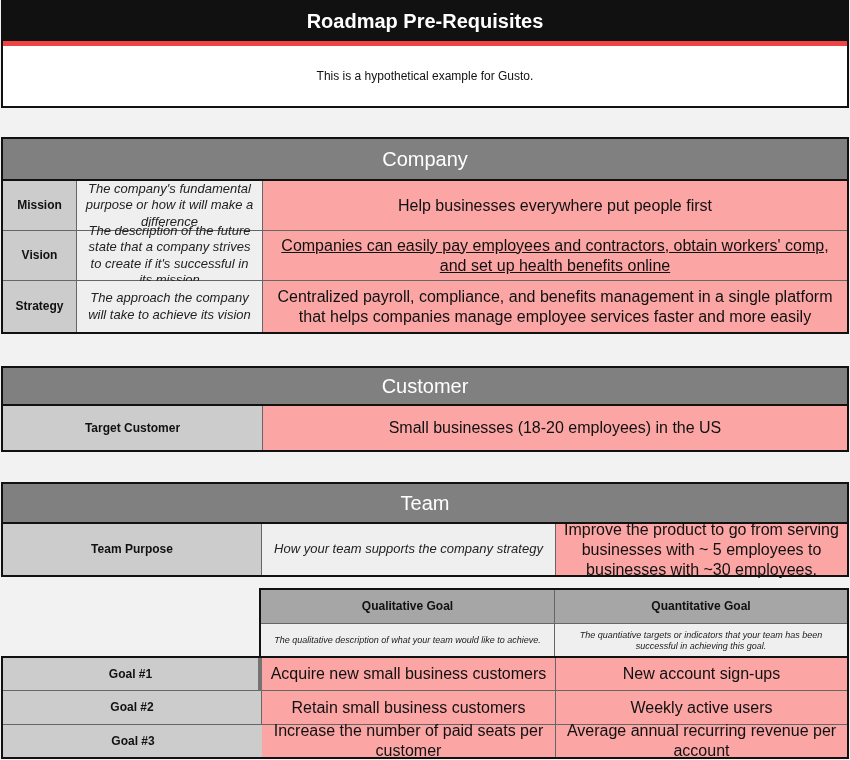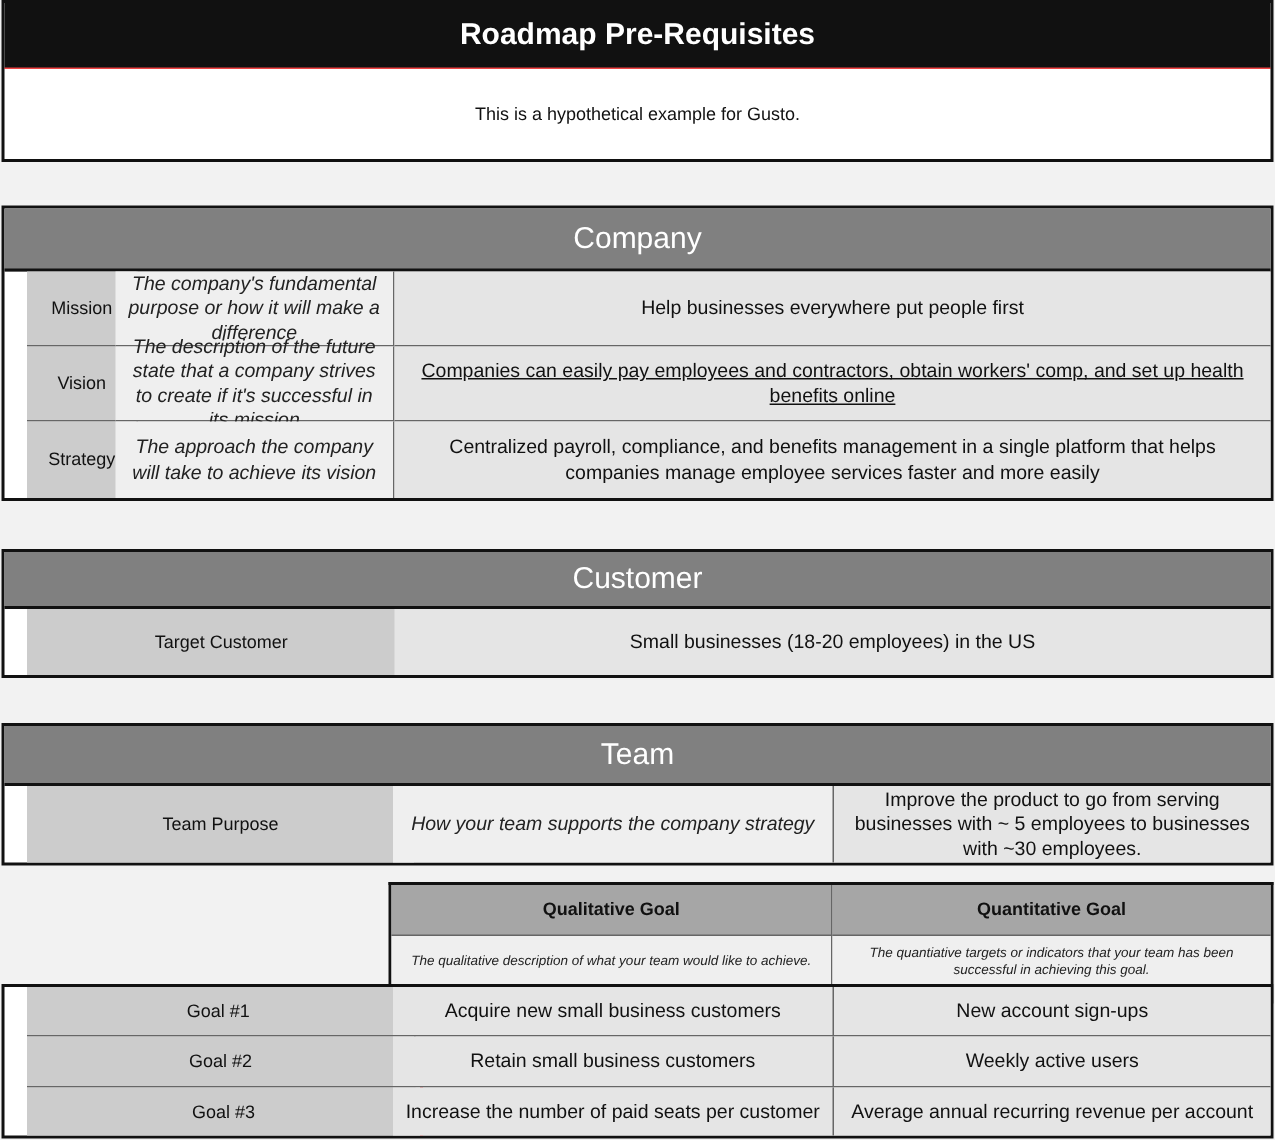--- a/index.html
+++ b/index.html
@@ -7,31 +7,31 @@
     width:850px; height:760px; background:#f2f2f2; position:relative; overflow:hidden;
     font-family: "Liberation Sans", sans-serif; color:#111;
   }
   .box { position:absolute; box-sizing:border-box; }
   .cell {
     position:absolute; box-sizing:border-box; display:flex; align-items:center; justify-content:center;
     text-align:center; padding:0 6px; line-height:1.25;
   }
   .hdr-black { background:#111111; color:#fff; font-weight:bold; font-size:20px; }
   .hdr-gray { background:#808080; color:#fff; font-weight:normal; font-size:20px; }
-  .lbl { background:#cccccc; font-weight:normal; font-size:12px;margin-left:15px; }
+  .lbl { background:#cccccc; font-weight:bold; font-size:12px; }
   .desc { background:#efefef; font-style:italic; font-size:13px; color:#222; }
-  .val { background:#e5e5e5; font-size:13px; }
+  .val { background:#fca5a5; font-size:16px; }
   .colhdr { background:#a6a6a6; font-weight:bold; font-size:12px; }
   .b-thick { border:2px solid #111; }
 </style>
 </head>
 <body>
 
 <div class="box b-thick" style="left:1px;top:0;width:848px;height:108px;background:#fff;">
-  <div class="cell hdr-black" style="left:0;top:0;width:844px;height:44px;border-bottom:1px solid #ef4444;">Roadmap Pre-Requisites</div>
+  <div class="cell hdr-black" style="left:0;top:0;width:844px;height:44px;border-bottom:5px solid #ef4444;">Roadmap Pre-Requisites</div>
   <div class="cell" style="left:0;top:44px;width:844px;height:60px;font-size:12px;">This is a hypothetical example for Gusto.</div>
 </div>
 
 <div class="box b-thick" style="left:1px;top:137px;width:848px;height:197px;background:#fff;">
   <div class="cell hdr-gray" style="left:0;top:0;width:844px;height:42px;border-bottom:2px solid #111;">Company</div>
 
   <div class="cell lbl" style="left:0;top:42px;width:74px;height:50px;border-right:1px solid #666;border-bottom:1px solid #666;">Mission</div>
   <div class="cell desc" style="left:74px;top:42px;width:186px;height:50px;border-right:1px solid #666;border-bottom:1px solid #666;">The company's fundamental purpose or how it will make a difference</div>
   <div class="cell val" style="left:260px;top:42px;width:584px;height:50px;border-bottom:1px solid #666;">Help businesses everywhere put people first</div>
 
@@ -66,16 +66,16 @@
 
 <div class="box b-thick" style="left:1px;top:656px;width:848px;height:103px;background:#fff;">
   <div class="cell lbl" style="left:0;top:0;width:259px;height:33px;border-right:4px solid #737373;border-bottom:1px solid #666;">Goal #1</div>
   <div class="cell val" style="left:259px;top:0;width:294px;height:33px;border-right:1px solid #666;border-bottom:1px solid #666;">Acquire new small business customers</div>
   <div class="cell val" style="left:553px;top:0;width:291px;height:33px;border-bottom:1px solid #666;">New account sign-ups</div>
 
   <div class="cell lbl" style="left:0;top:33px;width:259px;height:34px;border-right:1px solid #666;border-bottom:1px solid #666;">Goal #2</div>
   <div class="cell val" style="left:259px;top:33px;width:294px;height:34px;border-right:1px solid #666;border-bottom:1px solid #666;">Retain small business customers</div>
   <div class="cell val" style="left:553px;top:33px;width:291px;height:34px;border-bottom:1px solid #666;">Weekly active users</div>
 
-  <div class="cell lbl" style="left:0;top:67px;width:264px;height:32px;border-right:2px solid #b91c1c;">Goal #3</div>
+  <div class="cell lbl" style="left:0;top:67px;width:264px;height:32px;border-right:4px solid #b91c1c;">Goal #3</div>
   <div class="cell val" style="left:259px;top:67px;width:294px;height:32px;border-right:1px solid #666;">Increase the number of paid seats per customer</div>
   <div class="cell val" style="left:553px;top:67px;width:291px;height:32px;text-align:center;">Average annual recurring revenue per account</div>
 </div>
 
 </body></html>

